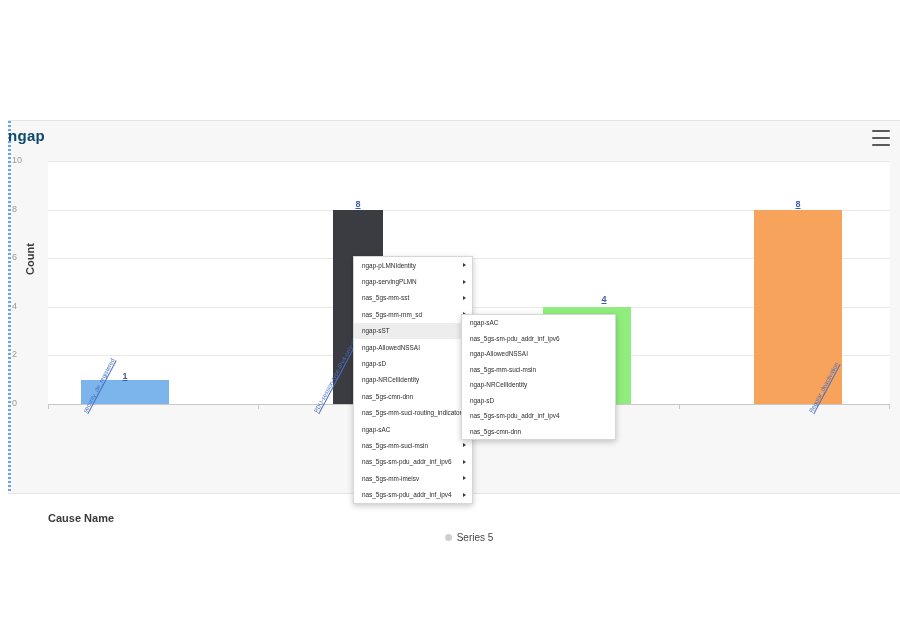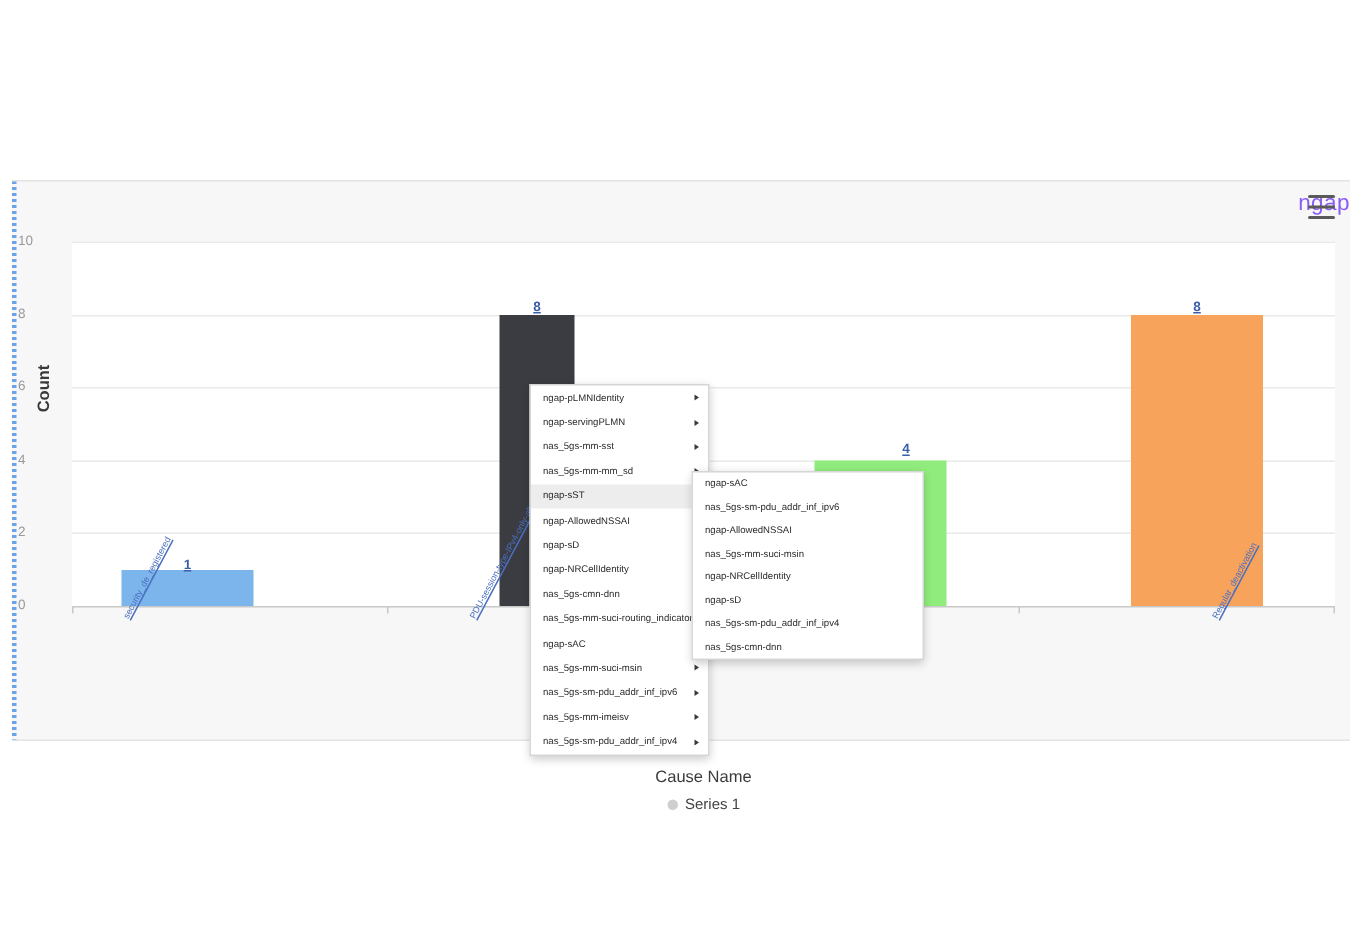--- a/index.html
+++ b/index.html
@@ -13,22 +13,22 @@
   
   .panel{
     position:absolute;left:8px;top:120px;width:892px;height:372px;
     background:#f7f7f7;border-top:1px solid #e4e4e4;border-bottom:1px solid #e4e4e4;
   }
   .panel-left-rule{
     position:absolute;left:0;top:0;width:3px;height:372px;
     background:repeating-linear-gradient(to bottom,#6ba3e8 0 2px,transparent 2px 4px);
   }
   .chart-title{
-    position:absolute;left:0;top:6px;width:892px;text-align:right;
-    color:#8b5cf6;font-weight:normal;font-size:15px;letter-spacing:.3px;
+    position:absolute;left:0;top:6px;width:892px;text-align:left;
+    color:#0c4a6e;font-weight:bold;font-size:15px;letter-spacing:.3px;
   }
   .burger{
     position:absolute;right:10px;top:9px;width:18px;height:16px;
     display:flex;flex-direction:column;justify-content:space-between;cursor:pointer;
   }
   .burger i{display:block;height:2px;background:#5a5a5a;border-radius:1px;}
 
   
   .plot{
     position:absolute;left:40px;top:40px;width:842px;height:360px;
@@ -55,22 +55,22 @@
   .bar-b4{background:#f7a35c;}
   .dlabel{
     position:absolute;font-size:9px;color:#3b5ea8;text-decoration:underline;
     font-weight:bold;transform:translateX(-50%);
   }
   .xcat{
     position:absolute;font-size:6px;color:#4a6fc0;text-decoration:underline;
     white-space:nowrap;transform-origin:left top;transform:rotate(-62deg);
   }
   .xaxis-title{
-    position:absolute;left:0;top:351px;width:842px;text-align:center;
-    font-size:11px;font-weight:normal;color:#3a3a3a;
+    position:absolute;left:0;top:351px;width:842px;
+    font-size:11px;font-weight:bold;color:#3a3a3a;
   }
   .legend{
     position:absolute;left:0;top:370px;width:842px;text-align:center;
     font-size:10px;color:#444;
   }
   .legend .sym{
     display:inline-block;width:7px;height:7px;border-radius:50%;
     background:#cfcfcf;margin-right:5px;vertical-align:middle;
   }
   .legend .ltxt{vertical-align:middle;}
@@ -148,21 +148,21 @@
       <div class="dlabel" style="left:750px;top:38px;">8</div>
 
       <div class="xcat" style="left:34px;top:250px;">security_de_registered</div>
       <div class="xcat" style="left:265px;top:250px;">PDU-session-type-IPv4-only-allowed</div>
       <div class="xcat" style="left:500px;top:250px;">PDU-session-type-IPv6</div>
       <div class="xcat" style="left:760px;top:250px;">Regular_deactivation</div>
 
       <div class="xaxis-title">Cause Name</div>
 
       <div class="legend">
-        <span class="sym"></span><span class="ltxt">Series 1</span>
+        <span class="sym"></span><span class="ltxt">Series 5</span>
       </div>
     </div>
 
   </div>
 
   <div class="ctxmenu level1" id="menu1">
       <div class="mi">
         <span>ngap-pLMNIdentity</span>
         <span class="arrow"></span>
       </div>

